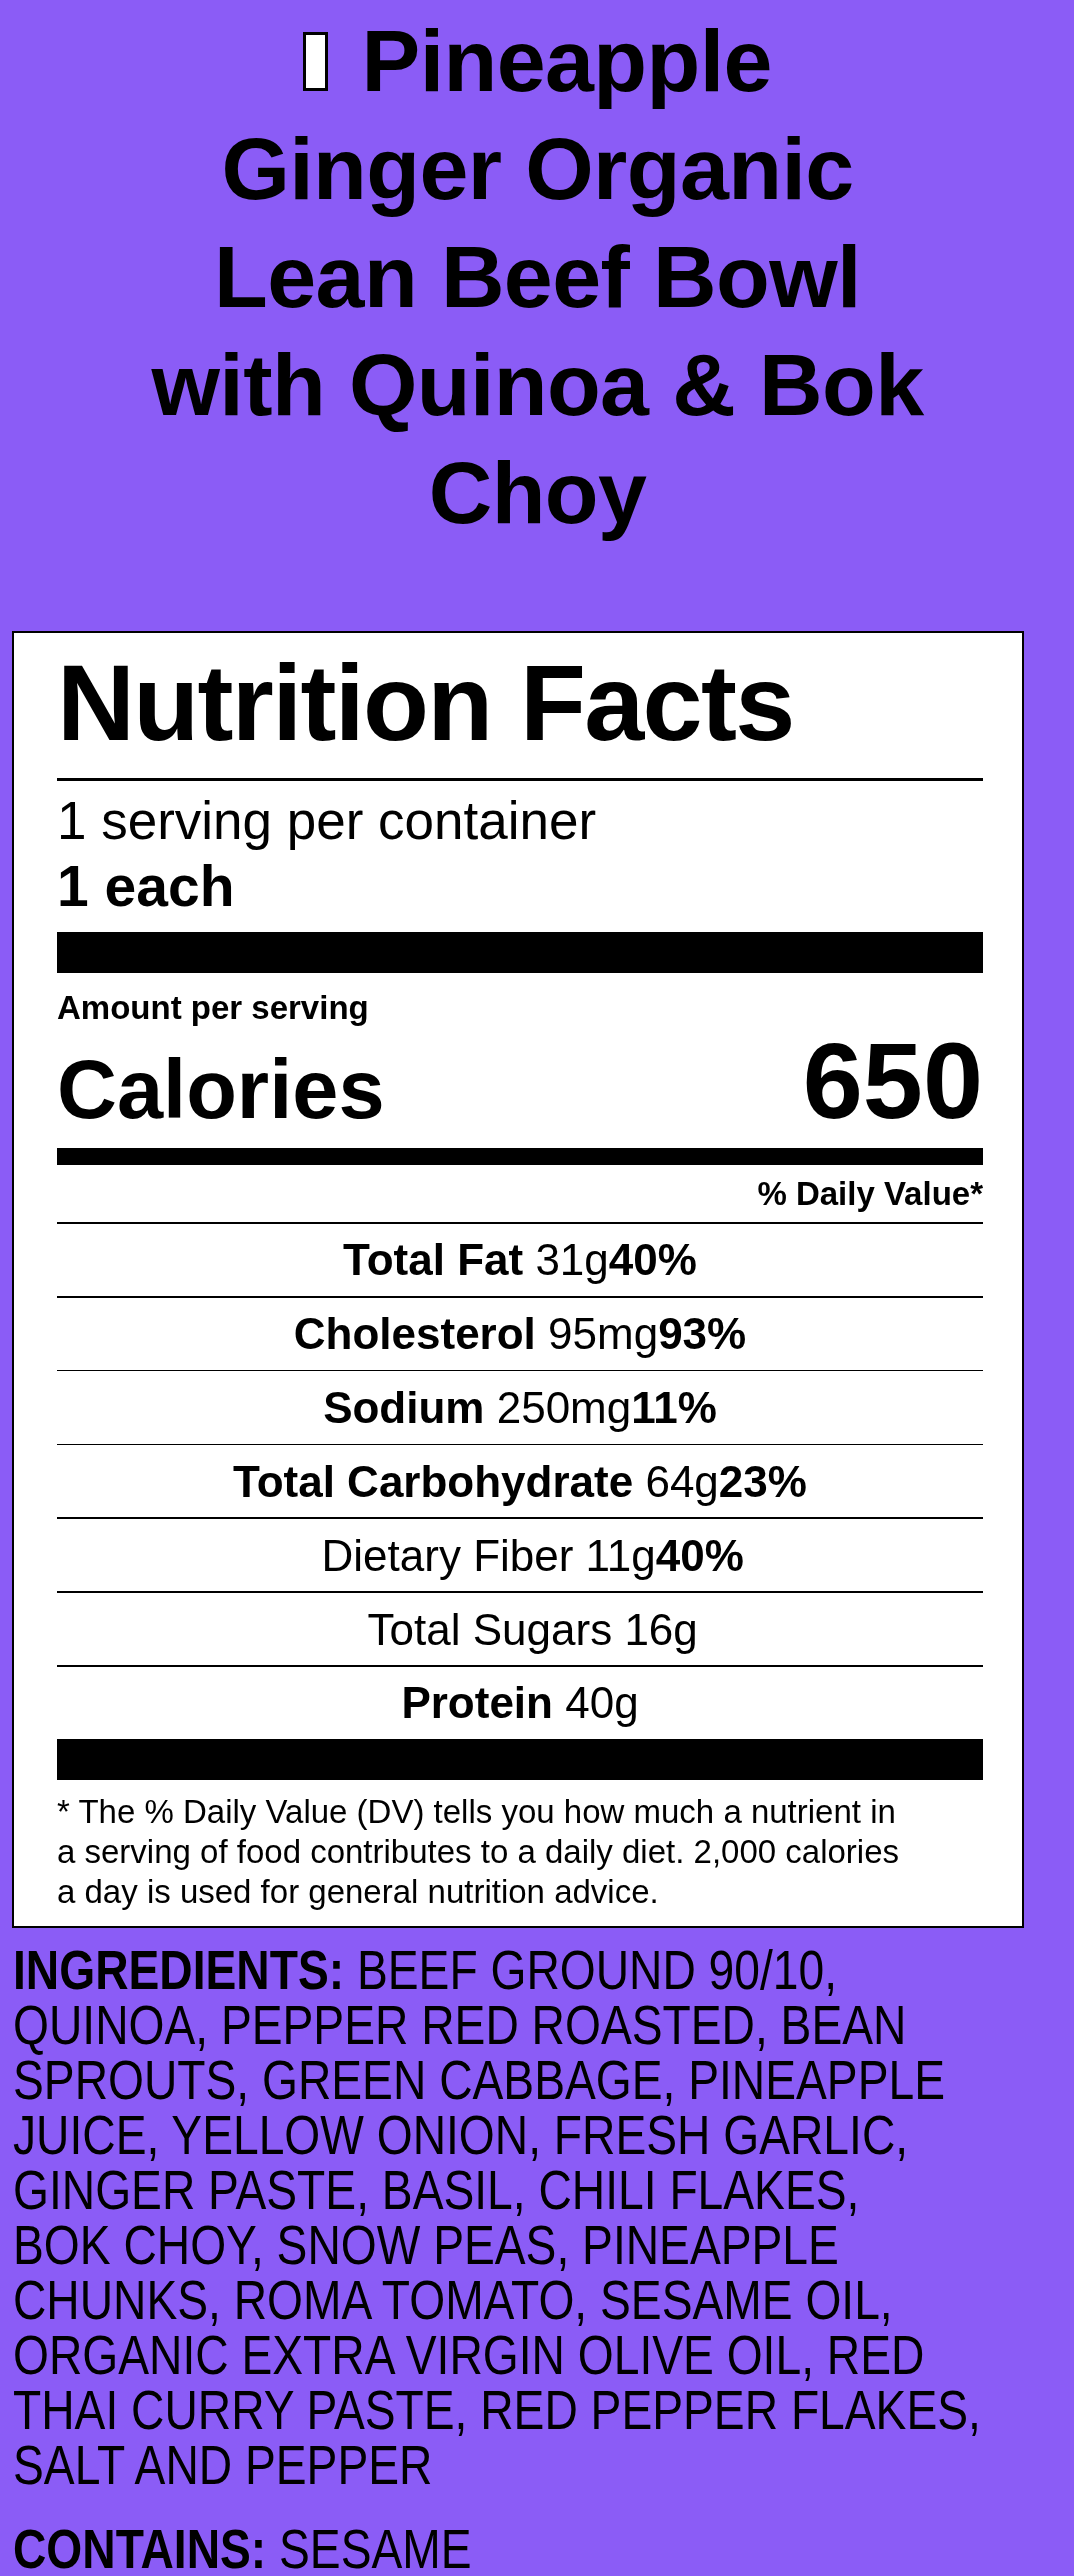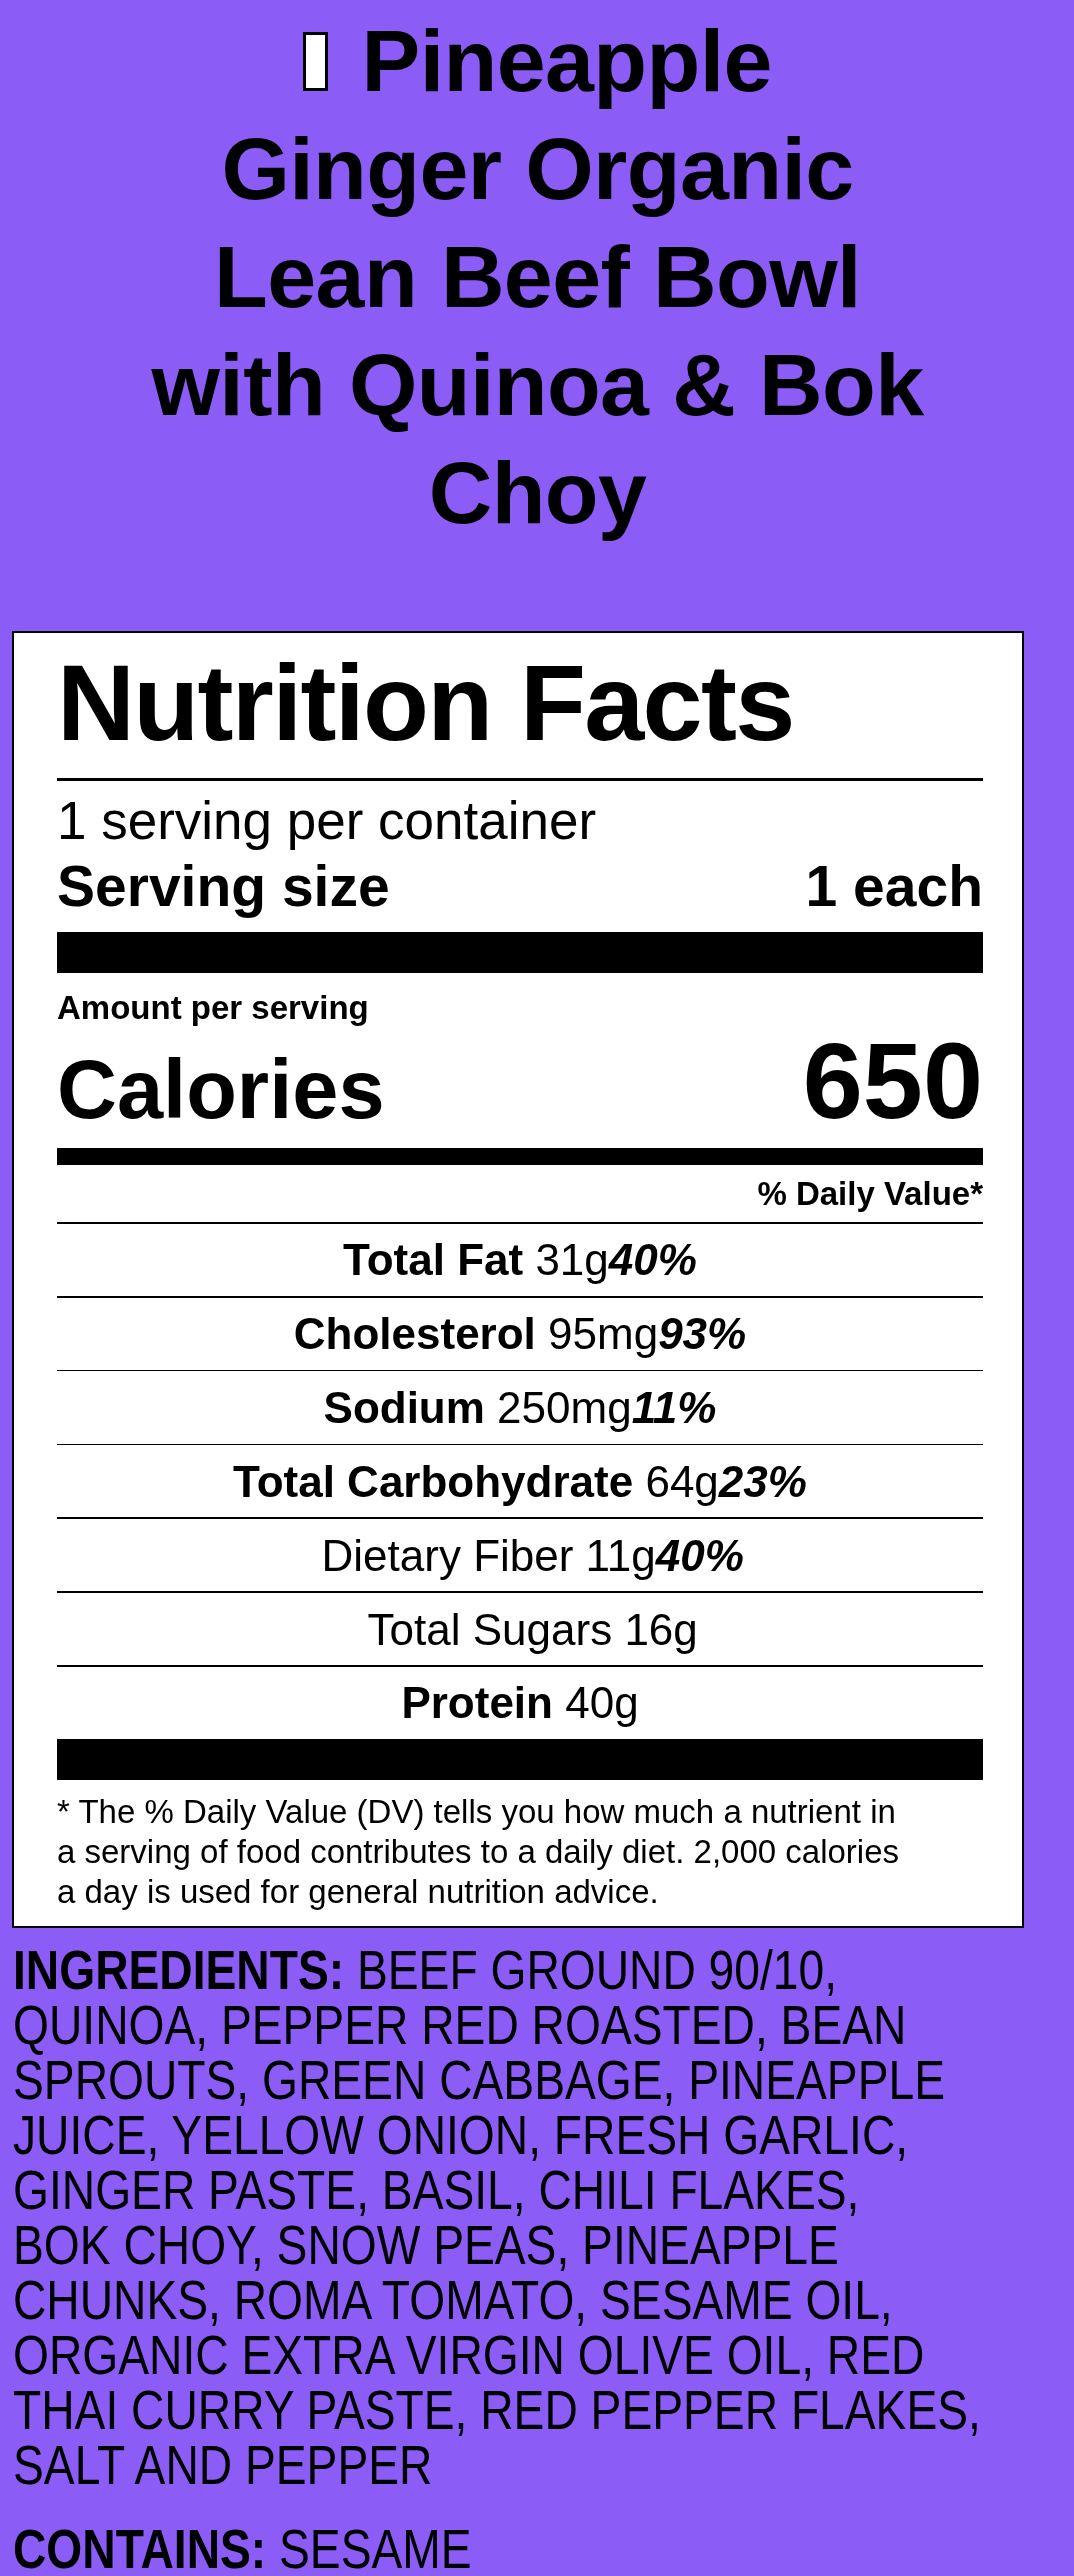--- a/index.html
+++ b/index.html
@@ -73,21 +73,21 @@
   .cal-label { font-size: 83px; line-height: 1.25; }
   .cal-value { font-size: 108px; line-height: 1.0; }
   .bar-med { height: 17.7px; margin-top: 5.5px; }
   .dv-header { font-size: 33px; line-height: 1.15; text-align: right; margin: 10px 0 8.8px 0; }
   .nrow {
     display: flex; justify-content: center; align-items: baseline;
     font-size: 44px; line-height: 49px; padding: 11.6px 0;
   }
   .nrow .namount { margin-left: 0; }
   .nrow.ind .nleft { padding-left: 25.4px; }
-  .ndv { font-weight: bold; font-style: italic; }
+  .ndv { font-weight: bold; }
   .footnote { font-size: 33px; line-height: 40px; margin-top: 12px; }
 
   
   .condensed {
     margin-left: 13.3px;
     margin-top: 14.4px;
     transform: scaleX(0.84);
     transform-origin: 0 0;
     width: 1265px;
   }
@@ -107,21 +107,20 @@
     <div>Choy</div>
   </h1>
 
   <section class="nf">
     <div class="nf-heading">Nutrition Facts</div>
     <div class="rule-5"></div>
 
     <div class="servings">1 serving per container</div>
 
     <div class="ss-row">
-      <span class="b">Serving size</span>
       <span class="b">1 each</span>
     </div>
 
     <div class="bar bar-thick"></div>
 
     <div class="aps b">Amount per serving</div>
 
     <div class="cal-row">
       <span class="cal-label b">Calories</span>
       <span class="cal-value b">650</span>

